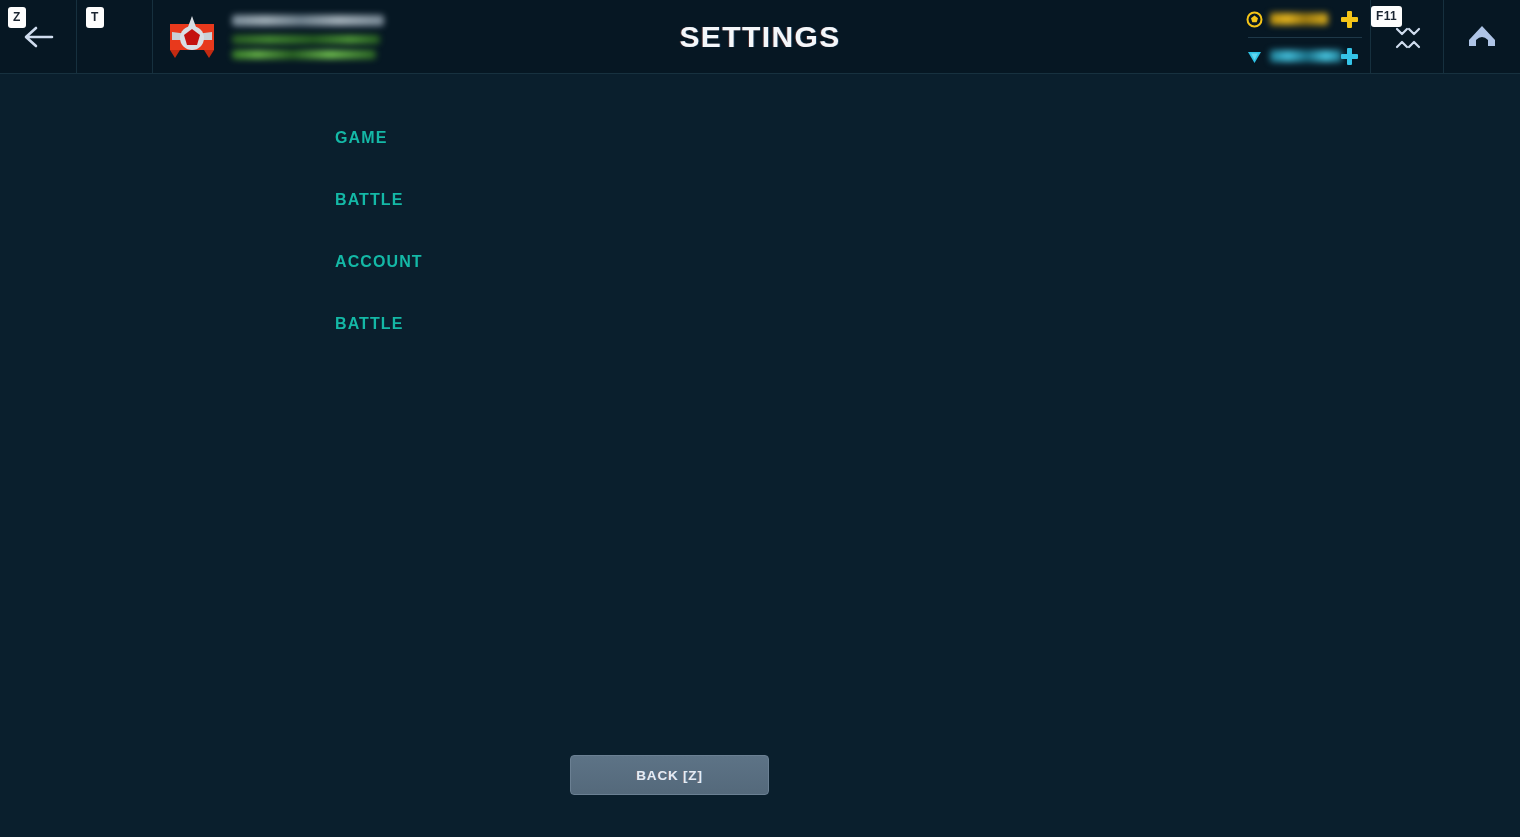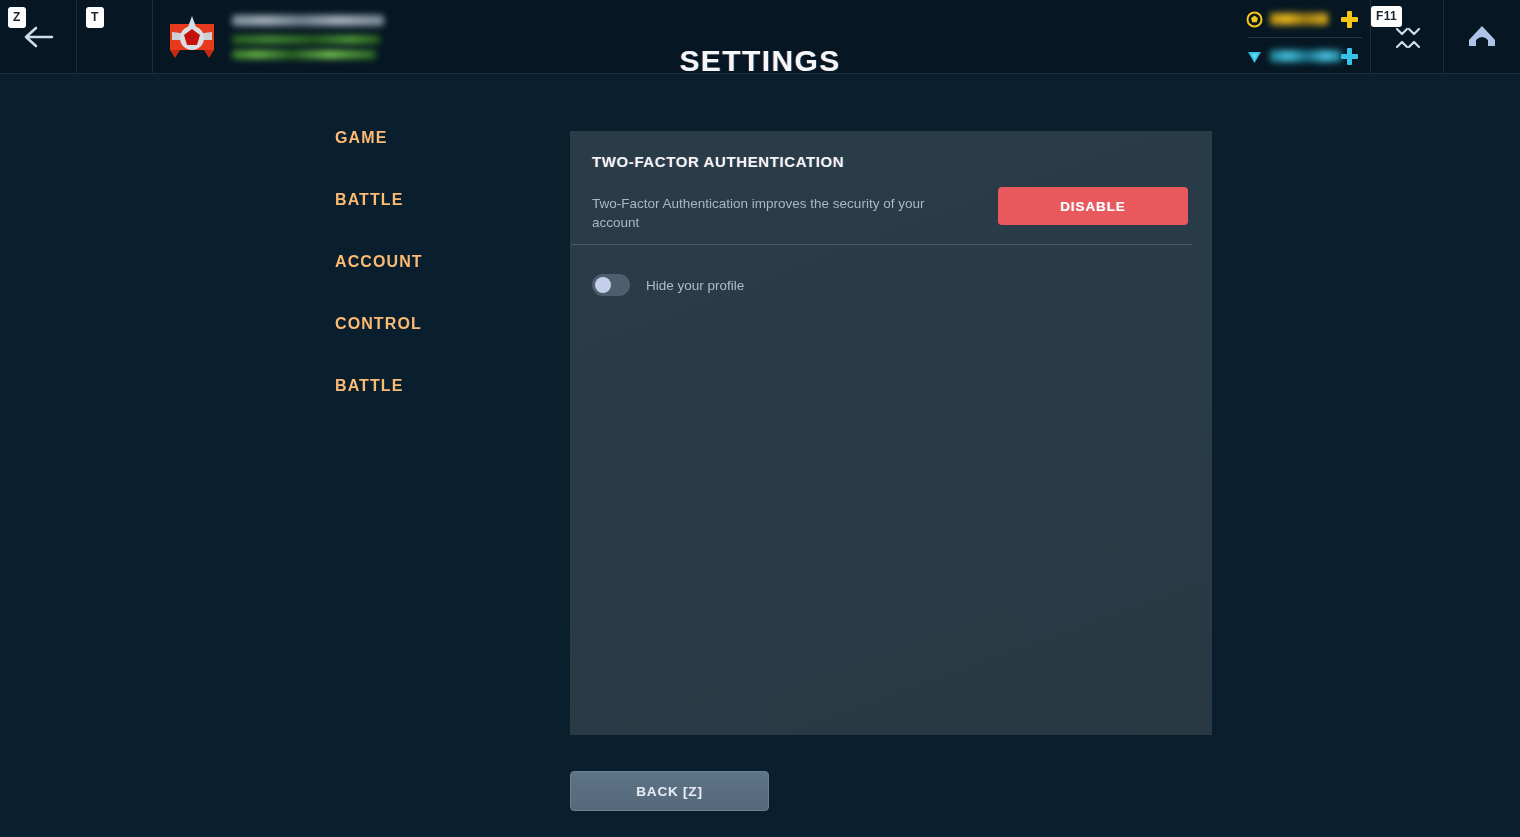--- a/index.html
+++ b/index.html
@@ -130,21 +130,20 @@
     position: absolute;
     left: 0; right: 0;
     top: 20px;
     text-align: center;
     font-size: 30px;
     font-weight: bold;
     letter-spacing: 1.4px;
     color: #f4f7fa;
     text-shadow: -1px 0 rgba(230,90,60,0.30), 1px 0 rgba(70,150,220,0.30);
     font-family: "Liberation Sans", sans-serif;
-    margin-top: 24px;
   }
 
   
   .cur-wrap {
     position: absolute;
     left: 1240px;
     top: 0;
     width: 130px;
     height: 73px;
   }
@@ -209,21 +208,21 @@
     width: 205px;
   }
   .nav-item {
     position: relative;
     height: 40px;
     line-height: 40px;
     padding-left: 30px;
     font-size: 16px;
     font-weight: bold;
     letter-spacing: 1.1px;
-    color: #fdba74;
+    color: #14b8a6;
     margin-bottom: 22px;
     cursor: pointer;
     font-family: "Liberation Sans", sans-serif;
   }
   .nav-item.active {
     color: #ffffff;
     background: linear-gradient(90deg, rgba(92,106,118,0.55) 0%, rgba(80,95,108,0.42) 45%, rgba(60,78,92,0.06) 100%);
     text-shadow: -1px 0 rgba(225,95,60,0.35), 1px 0 rgba(70,150,225,0.35);
   }
   .nav-item.active::before {
@@ -336,21 +335,20 @@
     letter-spacing: 0.8px;
     color: #e4ecf4;
     cursor: pointer;
     font-family: "Liberation Sans", sans-serif;
     text-shadow: -0.7px 0 rgba(225,120,90,0.30), 0.7px 0 rgba(90,160,230,0.30);
   }
   .btn-back {
     left: 570px;
     background: linear-gradient(180deg, #5d7386 0%, #54697b 100%);
     border: 1px solid #6b8093;
-    margin-top: 16px;
   }
   .btn-reset {
     left: 1013px;
     background: linear-gradient(180deg, #40556a 0%, #3a4e61 100%);
     border: 1px solid #4e6378;
   }
 </style>
 </head>
 <body>
 
@@ -441,34 +439,19 @@
       <svg style="position:absolute;left:24px;top:24px;width:28px;height:24px;" viewBox="0 0 28 24">
         <path d="M14 2 L27 16 L27 22 L20 22 L20 16 Q14 10 8 16 L8 22 L1 22 L1 16 Z" fill="#aec4e6"></path>
       </svg>
     </div>
   </div>
 
   <div class="sidebar">
     <div class="nav-item"><span>GAME</span></div>
     <div class="nav-item"><span>BATTLE</span></div>
     <div class="nav-item"><span>ACCOUNT</span></div>
-    <div class="nav-item"><span>CONTROL</span></div>
     <div class="nav-item"><span>BATTLE</span></div>
   </div>
 
-  <div class="panel">
-    <div class="sec-title">TWO-FACTOR AUTHENTICATION</div>
-    <div class="sec-desc">Two-Factor Authentication improves the security of your account</div>
-    <button class="btn-disable">DISABLE</button>
-
-    <div class="divider"></div>
-
-    <div class="toggle-row">
-      <div class="toggle">
-        <div class="knob"></div>
-      </div>
-      <div class="toggle-label">Hide your profile</div>
-    </div>
-  </div>
 
   <button class="btn-foot btn-back">BACK [Z]</button>
 
 </div>
 
 </body></html>

